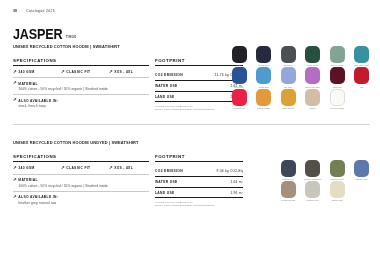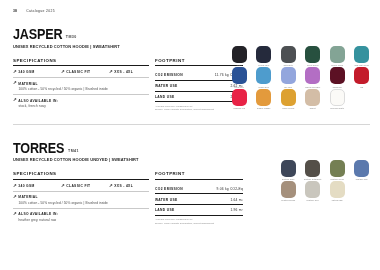--- a/index.html
+++ b/index.html
@@ -283,24 +283,20 @@
           <div class="sw-name">recycled white</div>
         </div>
       </div>
     </div>
   </div>
 
   <div class="divider" style="margin-top:12px;"></div>
 
   <div class="product second">
 
-    <div class="title-row">
-      <span class="title">TORRES</span>
-      <span class="code">TM41</span>
-    </div>
     <div class="subtitle">UNISEX RECYCLED COTTON HOODIE UNDYED | SWEATSHIRT</div>
 
     <div class="body-cols">
 
       <div class="col-spec">
         <div class="sec-head">SPECIFICATIONS</div>
 
         <div class="badge-row">
           <div class="badge b1">
             <span class="arrow">↗</span>

